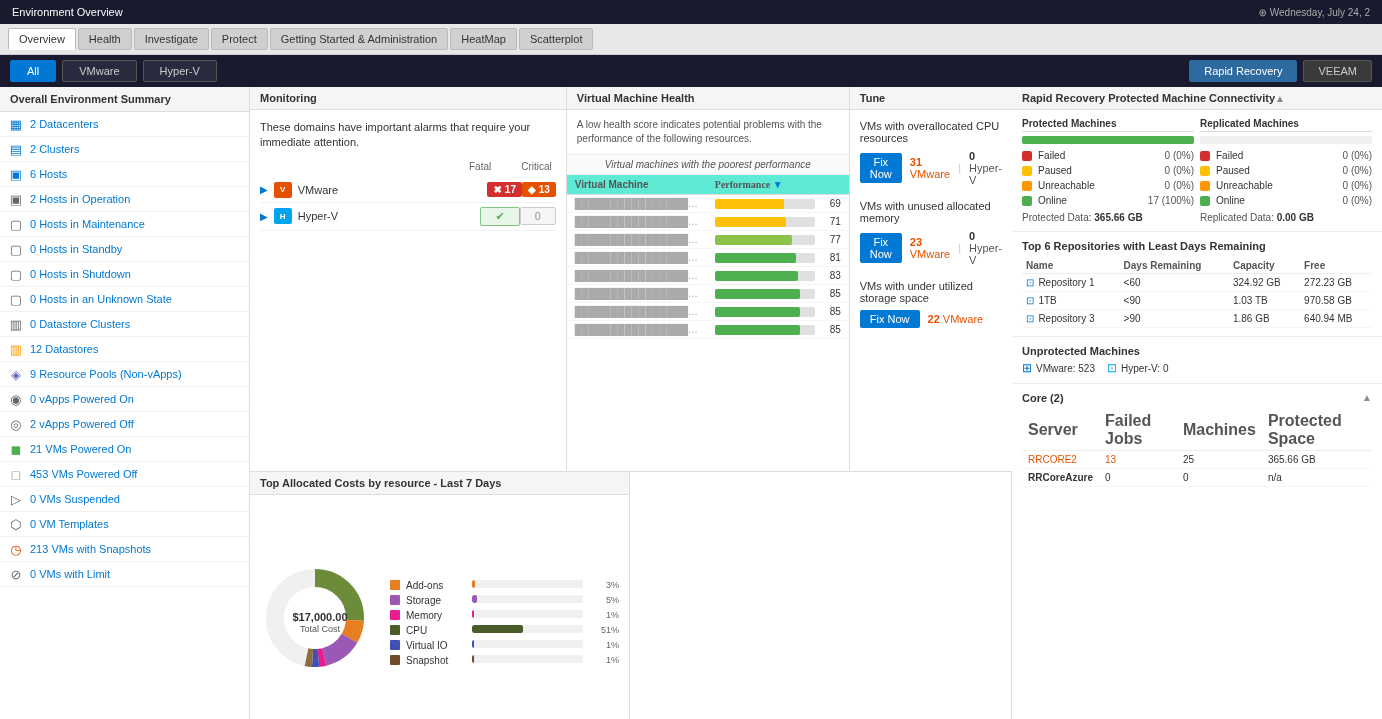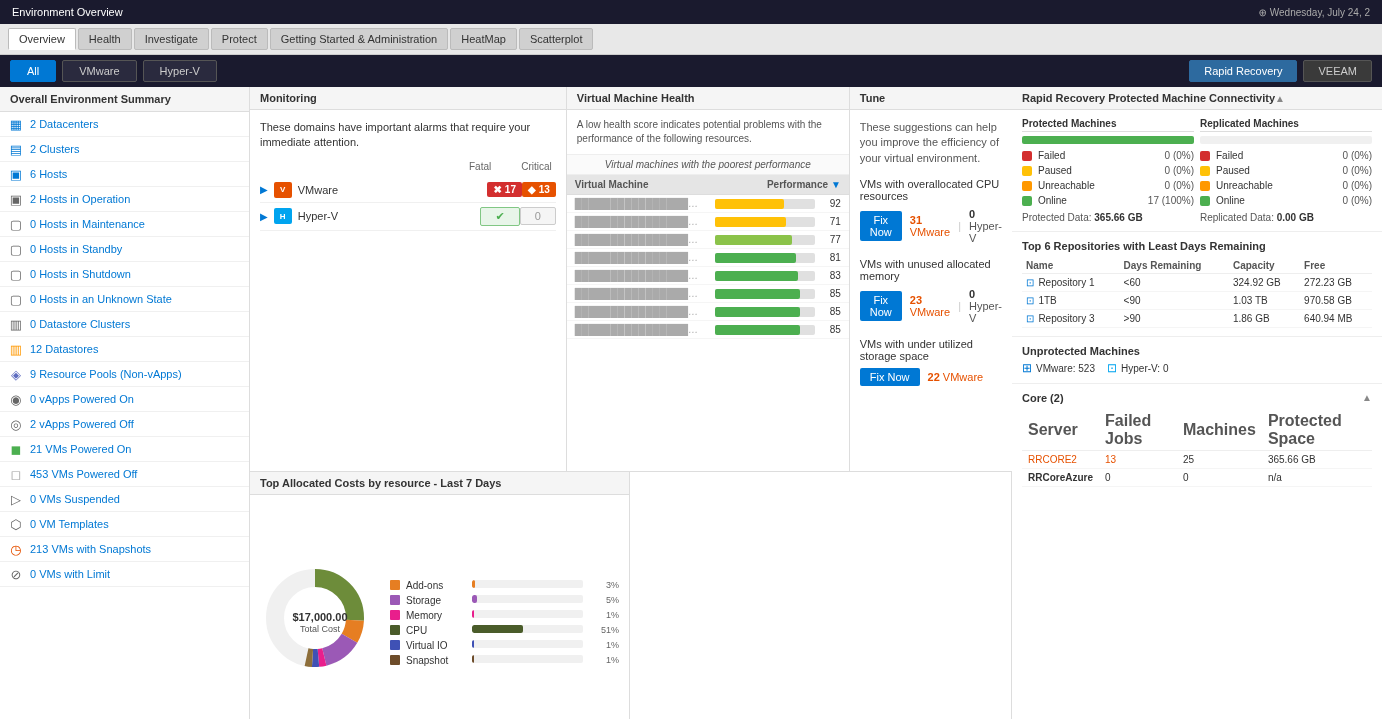--- a/index.html
+++ b/index.html
@@ -42,22 +42,22 @@
     .monitoring-name { flex: 1; font-size: 11px; font-weight: 500; }
     .badge-fatal { background: #d32f2f; color: #fff; padding: 2px 6px; border-radius: 2px; font-size: 10px; font-weight: bold; display: flex; align-items: center; gap: 3px; }
     .badge-critical { background: #e65100; color: #fff; padding: 2px 6px; border-radius: 2px; font-size: 10px; font-weight: bold; display: flex; align-items: center; gap: 3px; }
     .badge-ok { background: #e8f5e9; border: 1px solid #81c784; padding: 2px 14px; border-radius: 2px; }
     .badge-zero { background: #f5f5f5; border: 1px solid #ccc; padding: 2px 14px; border-radius: 2px; color: #999; }
     .monitoring-headers { display: flex; justify-content: flex-end; gap: 30px; margin-bottom: 6px; font-size: 10px; color: #666; padding-right: 4px; }
     
     
     .vm-health-panel { flex: 1; background: #fff; border-right: 1px solid #ddd; display: flex; flex-direction: column; }
     .vm-table { width: 100%; border-collapse: collapse; }
-    .vm-table th { background: #e5e5e5; padding: 4px 8px; text-align: left; font-size: 10px; border-bottom: 1px solid #ddd; color: #555; }
-    .vm-table th.right { text-align: right; }
+    .vm-table th { background: #5eead4; padding: 4px 8px; text-align: left; font-size: 10px; border-bottom: 1px solid #ddd; color: #555; }
+    .vm-table th.right { text-align: left; font-family: Liberation Serif, serif; }
     .vm-table td { padding: 3px 8px; border-bottom: 1px solid #f5f5f5; font-size: 10px; }
     .perf-bar { height: 10px; border-radius: 2px; display: inline-block; }
     .perf-cell { display: flex; align-items: center; justify-content: flex-end; gap: 6px; }
     .perf-value { font-size: 10px; color: #333; width: 20px; text-align: right; }
     .vm-desc { font-size: 10px; color: #555; padding: 8px 10px; line-height: 1.4; border-bottom: 1px solid #eee; }
     .vm-subtitle { font-size: 10px; color: #555; text-align: center; padding: 4px; background: #fafafa; border-bottom: 1px solid #eee; font-style: italic; }
     .sort-icon { cursor: pointer; color: #0078d4; }
     
     
     .tune-panel { flex: 1; background: #fff; display: flex; flex-direction: column; }
@@ -280,21 +280,21 @@
               </tr>
             </thead>
             <tbody id="vm-table-body">
                 <tr>
     <td class="vm-name-cell" style="color:#aaa;font-style:italic;">██████████████████</td>
     <td>
       <div class="perf-cell">
         <div style="width:100px;background:#e0e0e0;height:10px;border-radius:2px;">
           <div class="perf-bar" style="width:69px;background:#ffc107;height:10px;"></div>
         </div>
-        <span class="perf-value">92</span>
+        <span class="perf-value">69</span>
       </div>
     </td>
   </tr>
                 <tr>
     <td class="vm-name-cell" style="color:#aaa;font-style:italic;">██████████████████</td>
     <td>
       <div class="perf-cell">
         <div style="width:100px;background:#e0e0e0;height:10px;border-radius:2px;">
           <div class="perf-bar" style="width:71px;background:#ffc107;height:10px;"></div>
         </div>
@@ -369,21 +369,20 @@
     </td>
   </tr>
               </tbody>
           </table>
         </div>
       </div>
 
       <div class="tune-panel">
         <div class="panel-header">Tune</div>
         <div class="tune-content">
-          <div class="tune-desc">These suggestions can help you improve the efficiency of your virtual environment.</div>
           <div id="tune-sections">
               <div class="tune-section">
     <div class="tune-title">VMs with overallocated CPU resources</div>
     <div class="tune-row">
       <button class="fix-now-btn">Fix Now</button>
       <span class="tune-stat">
         <span style="font-weight:bold;color:#e65100;">31</span> 
         <span class="tune-vmware">VMware</span>
       </span>
       <span class="tune-separator">|</span>

